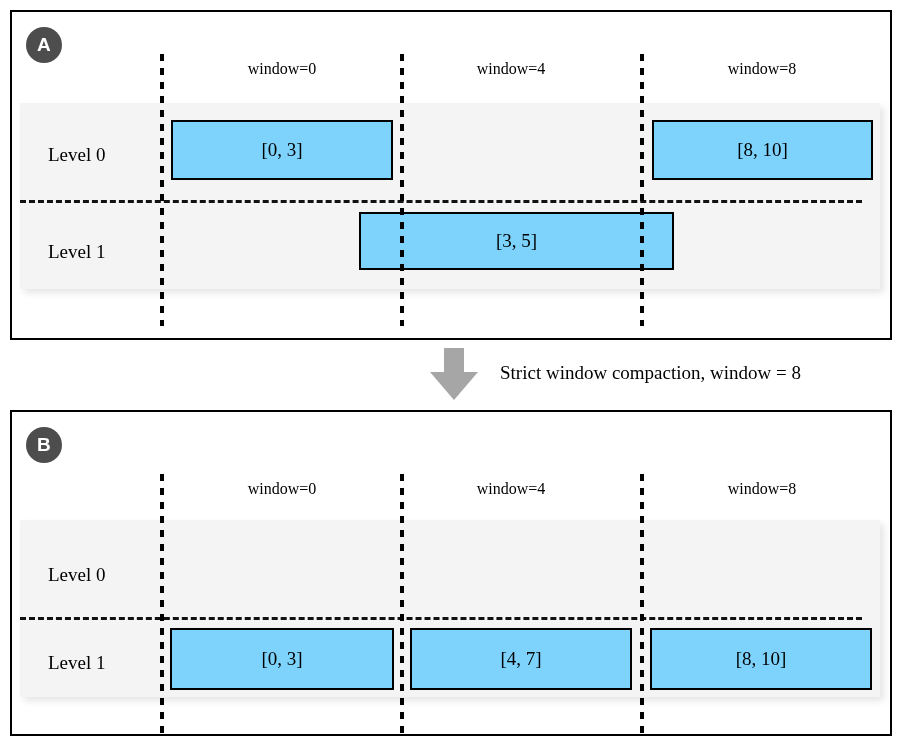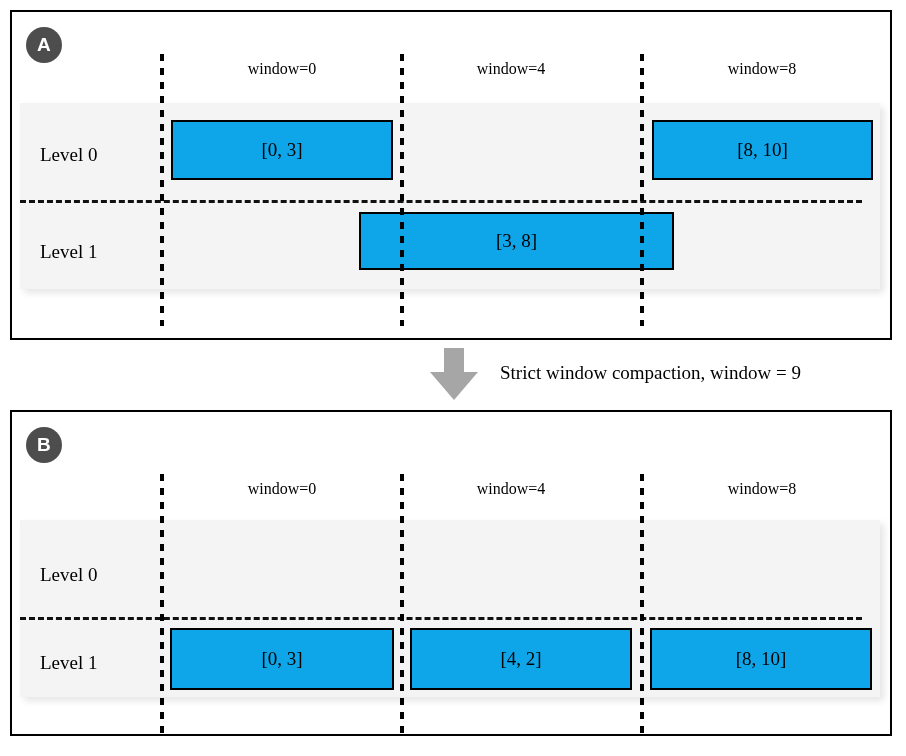--- a/index.html
+++ b/index.html
@@ -90,36 +90,36 @@
   }
   .colhead-a { top: 48px; }
   .colhead-b { top: 68px; }
   .col0 { left: 150px; width: 240px; }
   .col1 { left: 379px; width: 240px; }
   .col2 { left: 630px; width: 240px; }
 
   
   .levlabel {
     position: absolute;
-    left: 28px;
+    left: 36px;
     width: 120px;
     font-size: 19px;
     white-space: nowrap;
   }
   #lev0-a { top: 132px; }
   #lev1-a { top: 229px; }
   #lev0-b { top: 152px; }
   #lev1-b { top: 240px; }
 
   
   .ibox {
     position: absolute;
     box-sizing: border-box;
     border: 2.5px solid #000000;
-    background: #0ea5e9;
+    background: #7dd3fc;
     font-size: 19px;
     text-align: center;
     white-space: nowrap;
     display: flex;
     align-items: center;
     justify-content: center;
   }
 
   
   #box-a-l0-0  { left: 159px; top: 108px; width: 222px; height: 60px; }
@@ -169,51 +169,51 @@
     <div class="colhead colhead-a col1">window=4</div>
     <div class="colhead colhead-a col2">window=8</div>
 
     <div class="hsep" id="hsep-a"></div>
 
     <div class="levlabel" id="lev0-a">Level 0</div>
     <div class="levlabel" id="lev1-a">Level 1</div>
 
     <div class="ibox" id="box-a-l0-0">[0, 3]</div>
     <div class="ibox" id="box-a-l0-1">[8, 10]</div>
-    <div class="ibox" id="box-a-l1-0">[3, 8]</div>
+    <div class="ibox" id="box-a-l1-0">[3, 5]</div>
 
     <div class="vsep vsep-a vsep-x0"></div>
     <div class="vsep vsep-a vsep-x1"></div>
     <div class="vsep vsep-a vsep-x2"></div>
   </div>
 
   <div id="transition">
     <svg id="arrow-icon" viewBox="0 0 52 52">
       <polygon points="16,0 36,0 36,24 50,24 26,52 2,24 16,24" fill="#a6a6a6"></polygon>
     </svg>
-    <div id="transition-label">Strict window compaction, window = 9</div>
+    <div id="transition-label">Strict window compaction, window = 8</div>
   </div>
 
   <div class="panel" id="panel-b">
 
     <div class="band" id="band-b"></div>
 
     <div class="badge" id="badge-b">B</div>
 
     <div class="colhead colhead-b col0">window=0</div>
     <div class="colhead colhead-b col1">window=4</div>
     <div class="colhead colhead-b col2">window=8</div>
 
     <div class="hsep" id="hsep-b"></div>
 
     <div class="levlabel" id="lev0-b">Level 0</div>
     <div class="levlabel" id="lev1-b">Level 1</div>
 
     <div class="ibox" id="box-b-l1-0">[0, 3]</div>
-    <div class="ibox" id="box-b-l1-1">[4, 2]</div>
+    <div class="ibox" id="box-b-l1-1">[4, 7]</div>
     <div class="ibox" id="box-b-l1-2">[8, 10]</div>
 
     <div class="vsep vsep-b vsep-x0"></div>
     <div class="vsep vsep-b vsep-x1"></div>
     <div class="vsep vsep-b vsep-x2"></div>
   </div>
 
 </div>
 
 </body></html>

